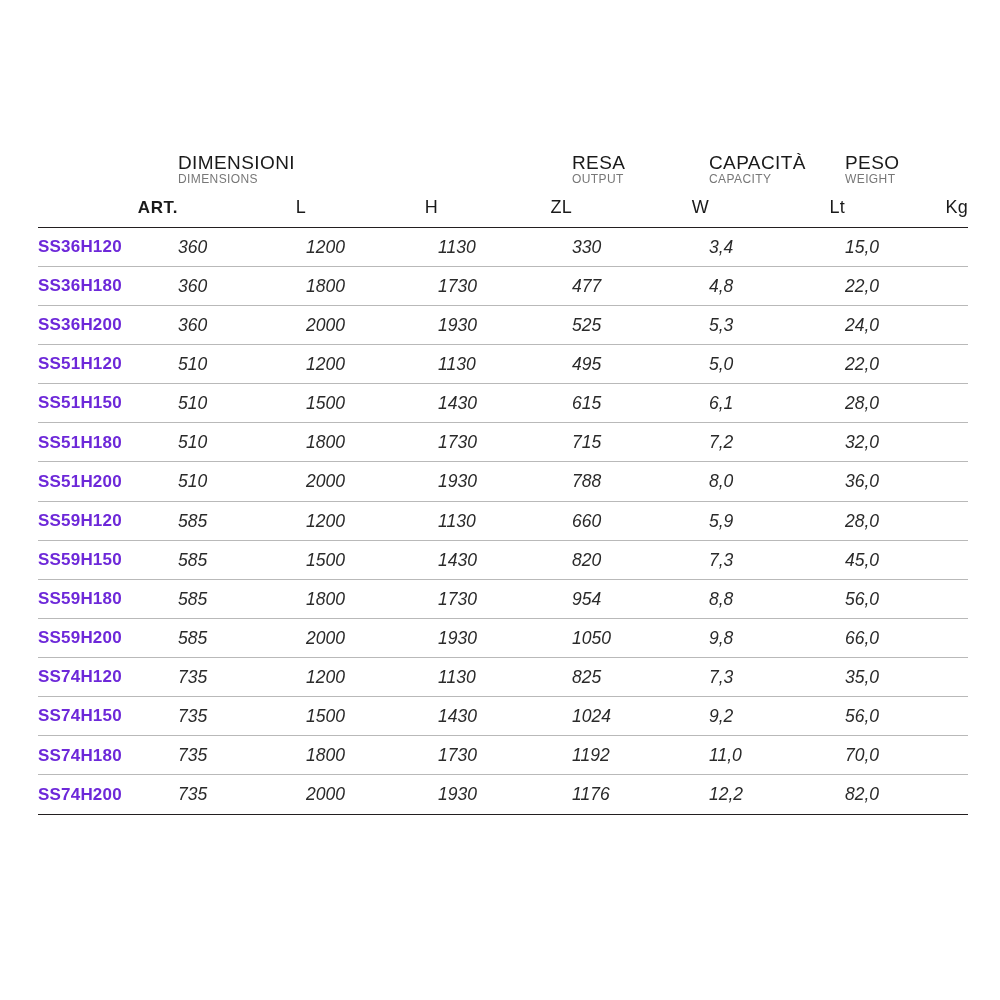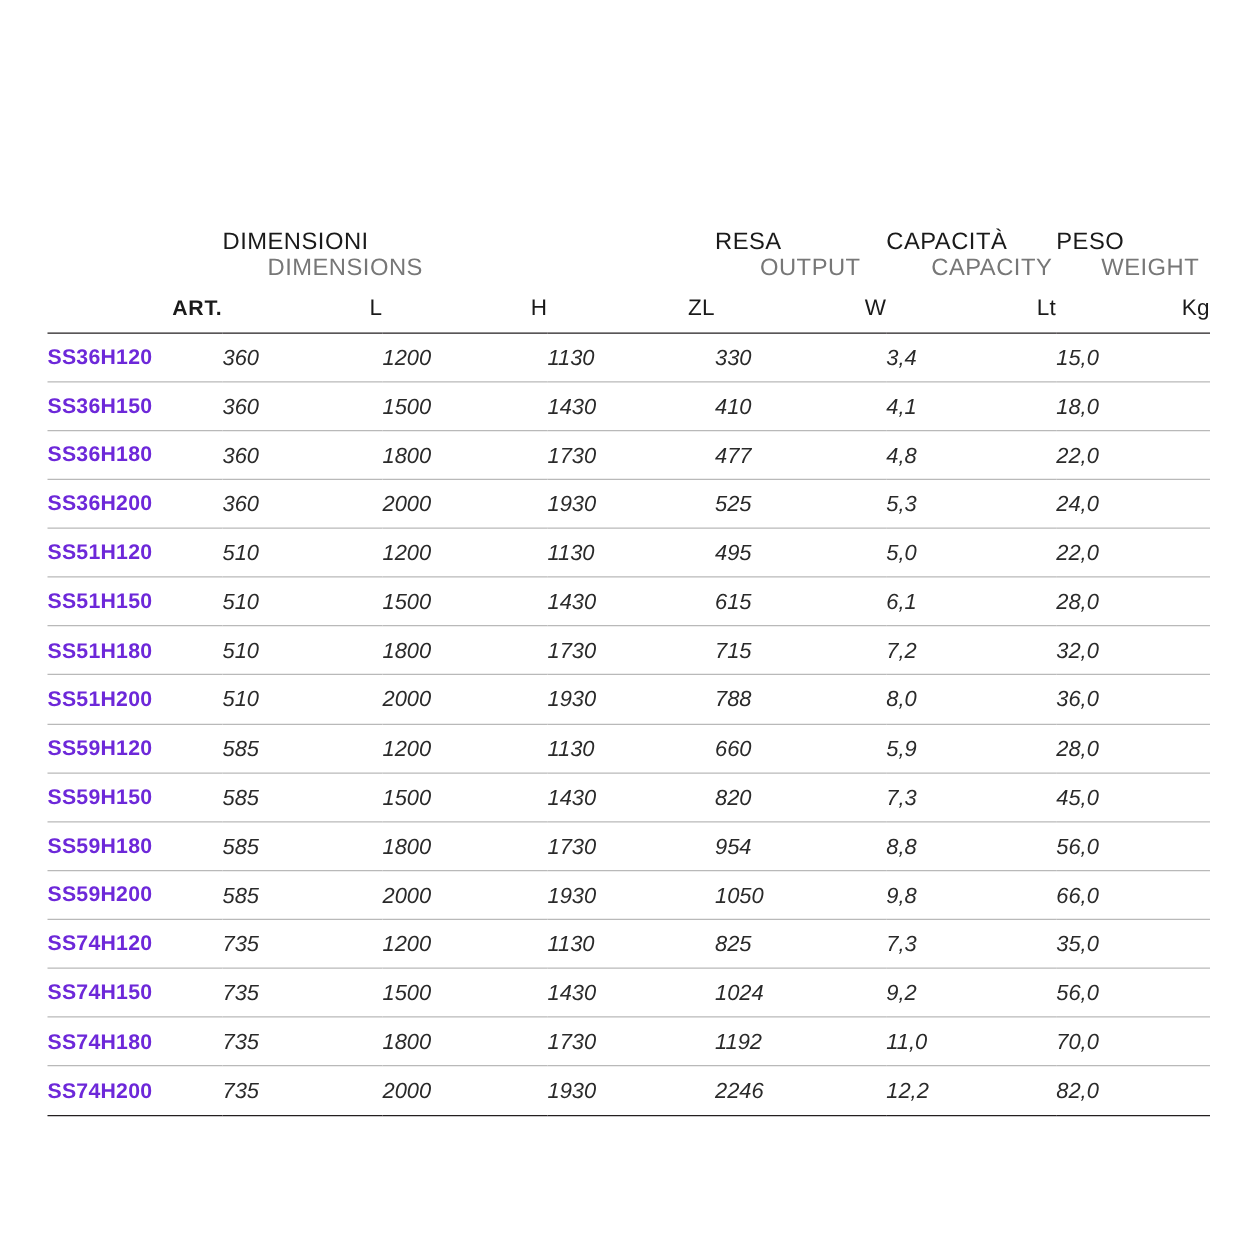--- a/index.html
+++ b/index.html
@@ -20,21 +20,21 @@
     position: absolute;
     left: 0;
     top: 0;
     width: 1000px;
     height: 1000px;
   }
 
   .spec-table {
     position: absolute;
     left: 38px;
-    top: 183px;
+    top: 152px;
     width: 930px;
     border-collapse: collapse;
     table-layout: fixed;
   }
 
   .spec-table col.c-art { width: 140px; }
   .spec-table col.c-l   { width: 128px; }
   .spec-table col.c-h   { width: 132px; }
   .spec-table col.c-zl  { width: 134px; }
   .spec-table col.c-w   { width: 137px; }
@@ -50,26 +50,25 @@
   .group-it {
     display: block;
     font-size: 19px;
     letter-spacing: 0.4px;
     color: #1a1a1a;
     line-height: 1.12;
     white-space: nowrap;
   }
   .group-en {
     display: block;
-    font-size: 19px;
+    font-size: 12px;
     letter-spacing: 0.4px;
     color: #777777;
     line-height: 1.12;
     white-space: nowrap;
-    margin-left: 36px;
   }
 
   
   .sub-row td {
     font-size: 18px;
     letter-spacing: 0.3px;
     padding: 4px 0 9px 0;
     vertical-align: bottom;
     border-bottom: 1.6px solid #231f20;
     text-align: right;
@@ -149,29 +148,20 @@
       <tr>
         <td class="art-cell">SS36H120</td>
         <td>360</td>
         <td>1200</td>
         <td>1130</td>
         <td>330</td>
         <td>3,4</td>
         <td>15,0</td>
       </tr>
       <tr>
-        <td class="art-cell">SS36H150</td>
-        <td>360</td>
-        <td>1500</td>
-        <td>1430</td>
-        <td>410</td>
-        <td>4,1</td>
-        <td>18,0</td>
-      </tr>
-      <tr>
         <td class="art-cell">SS36H180</td>
         <td>360</td>
         <td>1800</td>
         <td>1730</td>
         <td>477</td>
         <td>4,8</td>
         <td>22,0</td>
       </tr>
       <tr>
         <td class="art-cell">SS36H200</td>
@@ -279,19 +269,19 @@
         <td>1730</td>
         <td>1192</td>
         <td>11,0</td>
         <td>70,0</td>
       </tr>
       <tr>
         <td class="art-cell">SS74H200</td>
         <td>735</td>
         <td>2000</td>
         <td>1930</td>
-        <td>2246</td>
+        <td>1176</td>
         <td>12,2</td>
         <td>82,0</td>
       </tr>
     </tbody>
   </table>
 </div>
 
 </body></html>

